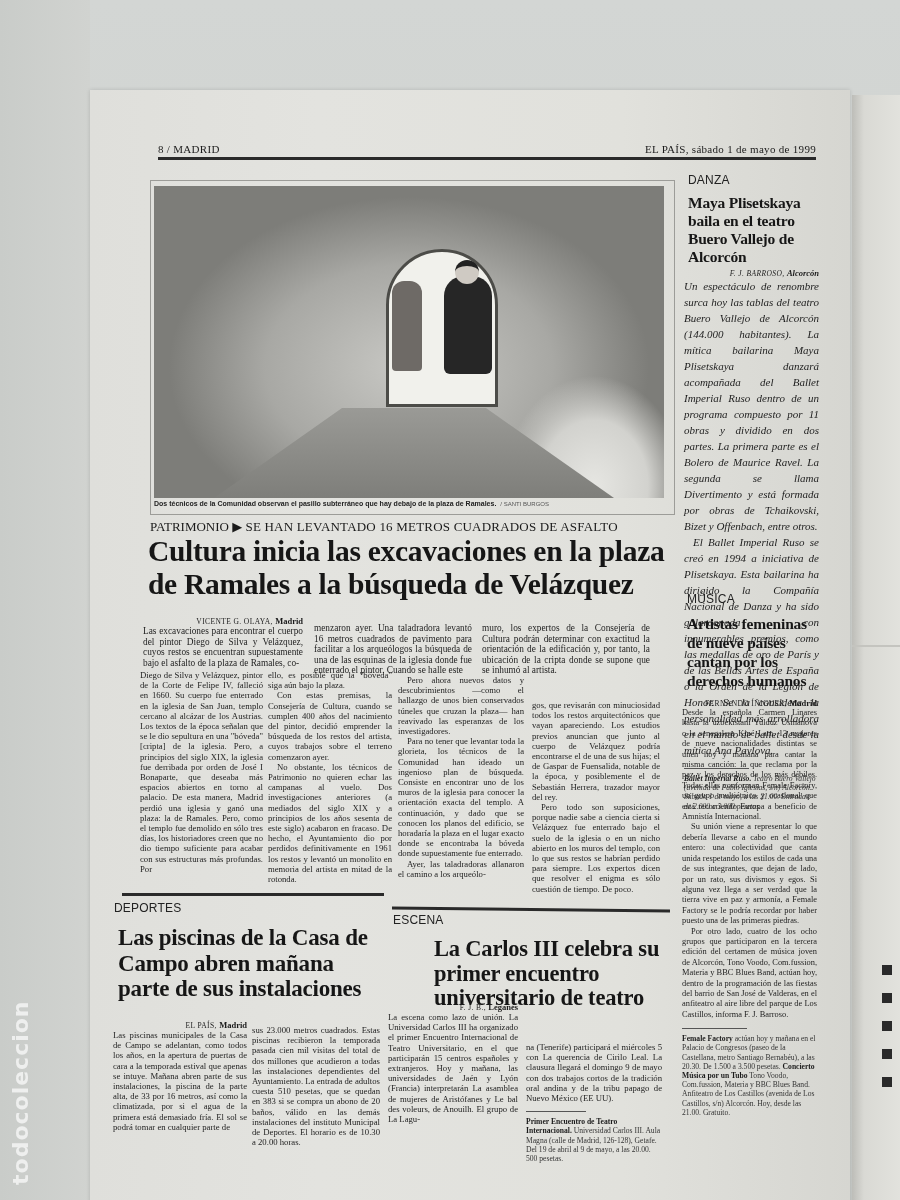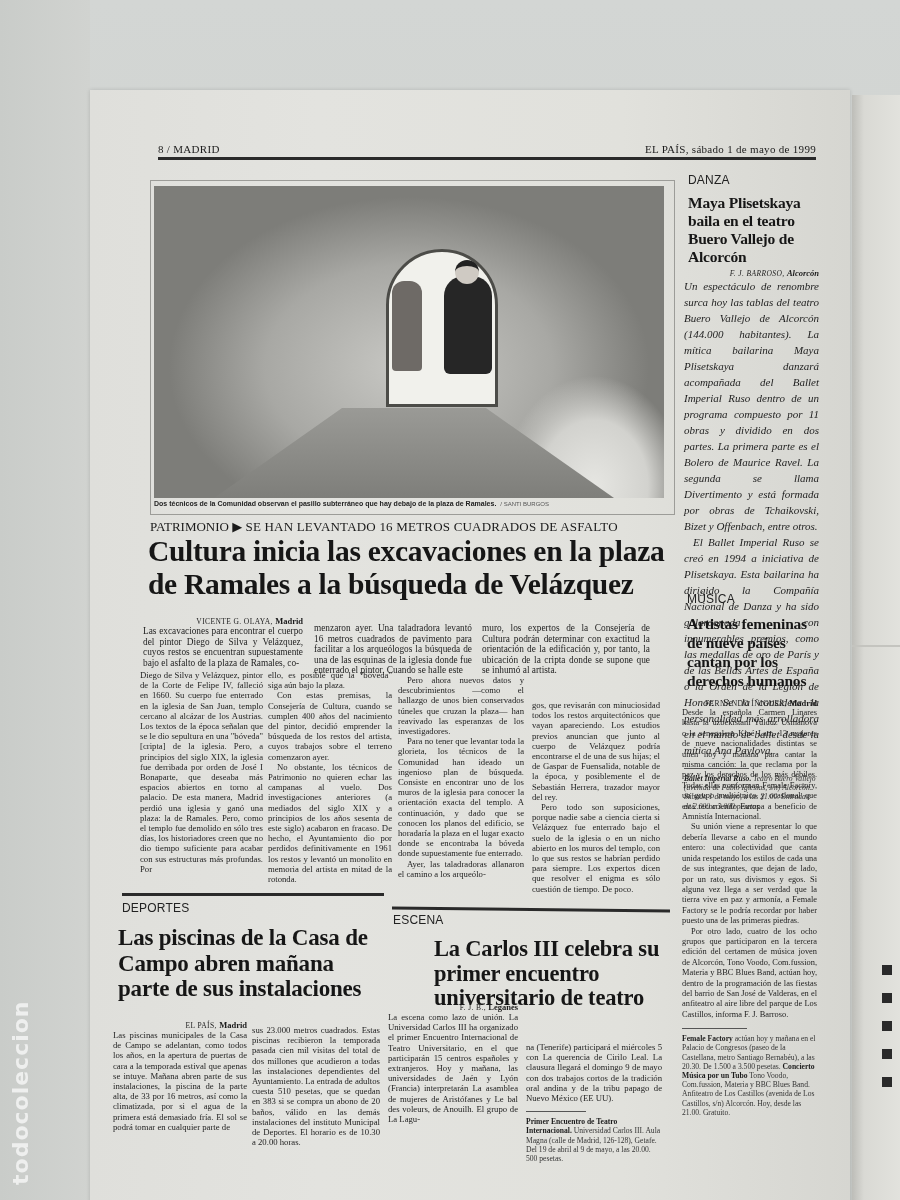--- a/index.html
+++ b/index.html
@@ -198,21 +198,21 @@
   <p>Ayer, las taladradoras allanaron el camino a los arqueólo-</p>
 </div>
 <div class="col body" style="left:532px; top:680px; width:128px;margin-top:20px;">
   <p class="first">gos, que revisarán con minuciosidad todos los restos arquitectónicos que vayan apareciendo. Los estudios previos anuncian que junto al cuerpo de Velázquez podría encontrarse el de una de sus hijas; el de Gaspar de Fuensalida, notable de la época, y posiblemente el de Sebastián Herrera, trazador mayor del rey.</p>
   <p>Pero todo son suposiciones, porque nadie sabe a ciencia cierta si Velázquez fue enterrado bajo el suelo de la iglesia o en un nicho abierto en los muros del templo, con lo que sus restos se habrían perdido para siempre. Los expertos dicen que resolver el enigma es sólo cuestión de tiempo. De poco.</p>
 </div>
 
 <div class="rule" style="left:122px; top:893px; width:262px;"></div>
 <div class="rule" style="left:392px; top:908px; width:278px; transform:rotate(0.6deg);"></div>
 
-<div class="section-label" style="left:122px; top:901px;text-align:center;">DEPORTES</div>
+<div class="section-label" style="left:114px; top:901px;text-align:center;">DEPORTES</div>
 <h2 class="sub-headline" style="left:118px; top:925px; width:260px; font-size:23px; line-height:25.5px;">Las piscinas de la Casa de Campo abren mañana parte de sus instalaciones</h2>
 <div class="col" style="left:113px; top:1020px; width:134px;">
   <div class="byline"><span>EL PAÍS,</span> <b>Madrid</b></div>
   <div class="body">Las piscinas municipales de la Casa de Campo se adelantan, como todos los años, en la apertura de puertas de cara a la temporada estival que apenas se intuye. Mañana abren parte de sus instalaciones, la piscina de la parte alta, de 33 por 16 metros, así como la climatizada, por si el agua de la primera está demasiado fría. El sol se podrá tomar en cualquier parte de</div>
 </div>
 <div class="col body" style="left:252px; top:1025px; width:128px;">sus 23.000 metros cuadrados. Estas piscinas recibieron la temporada pasada cien mil visitas del total de dos millones que acudieron a todas las instalaciones dependientes del Ayuntamiento. La entrada de adultos cuesta 510 pesetas, que se quedan en 383 si se compra un abono de 20 baños, válido en las demás instalaciones del instituto Municipal de Deportes. El horario es de 10.30 a 20.00 horas.</div>
 
 <div class="section-label" style="left:393px; top:913px;">ESCENA</div>
 <h2 class="sub-headline" style="left:392px; top:937px; width:270px; font-size:22.5px; line-height:24.5px;margin-left:42px;">La Carlos III celebra su primer encuentro universitario de teatro</h2>
 <div class="col" style="left:388px; top:1002px; width:130px;">

